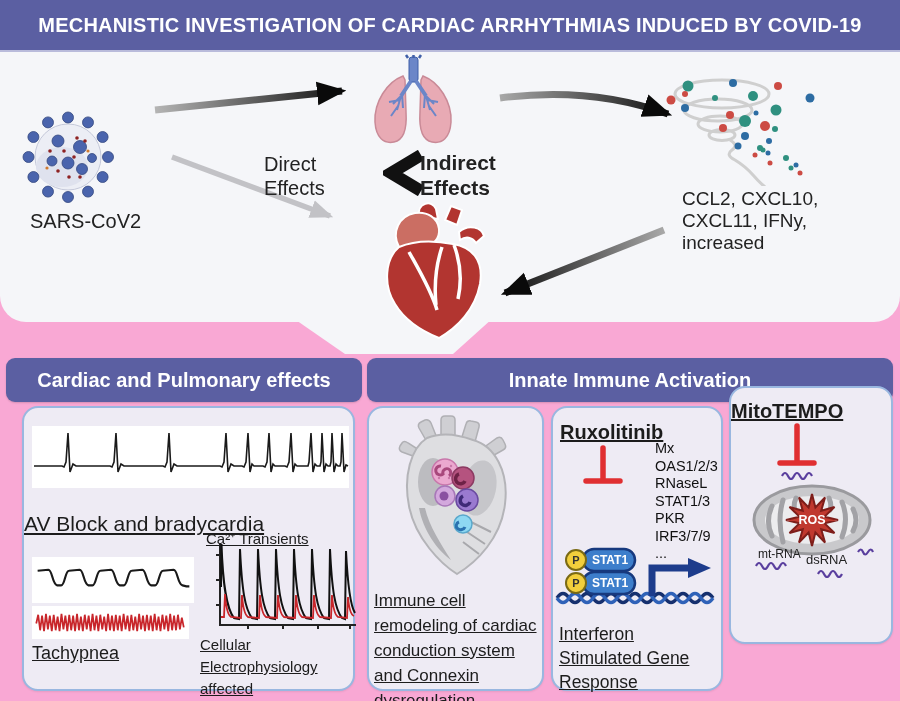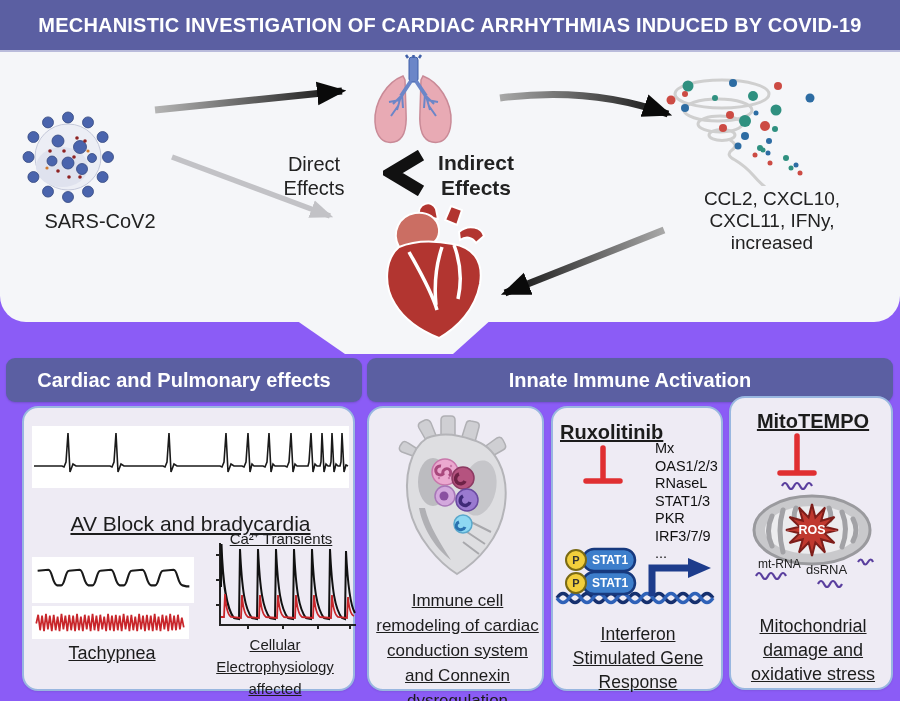--- a/index.html
+++ b/index.html
@@ -1,28 +1,28 @@
 <!DOCTYPE html>
 <html><head>
 <meta charset="utf-8">
 <style>
   html,body{margin:0;padding:0;background:#fff;}
-  .page{position:relative;width:900px;height:701px;background:#8b5cf6;overflow:hidden;
+  .page{position:relative;width:900px;height:701px;background:#f9a8d4;overflow:hidden;
         font-family:"Liberation Sans",sans-serif;color:#1c1c1c;}
   .abs{position:absolute;}
   
   .banner{left:0;top:0;width:900px;height:50px;background:#5b5fa2;border-bottom:2px solid #b9bbdb;
           display:flex;align-items:center;justify-content:center;}
   .banner-title{color:#fff;font-size:20px;font-weight:bold;letter-spacing:.2px;}
   
   .top-panel{left:0;top:52px;width:900px;height:270px;background:#f5f6f9;border-radius:0 0 26px 26px;}
   .top-bump{left:293px;top:318px;width:200px;height:36px;background:#f5f6f9;
             clip-path:polygon(0 0,100% 0,80% 100%,26% 100%);}
   .label{color:#222;}
-  .center{text-align:center;}
+  .center{}
   .bold{font-weight:bold;}
   
   .hdr{background:#5b5fa2;border-radius:9px;display:flex;align-items:center;justify-content:center;
        box-shadow:0 1px 2px rgba(0,0,0,.15);}
   .hdr span{color:#fff;font-weight:bold;font-size:20px;}
   
   .panel{background:#eeebf4;border:2.5px solid #99b7e0;border-radius:16px;box-sizing:border-box;
          box-shadow:0 1px 2px rgba(0,0,0,.08);}
   .strip{background:#fff;}
   .cap{color:#1c1c1c;text-decoration:underline;}
@@ -283,21 +283,21 @@
       <circle cx="21" cy="28" r="10" fill="#f2cf3c" stroke="#7a6a14" stroke-width="2"></circle>
       <circle cx="21" cy="51" r="10" fill="#f2cf3c" stroke="#7a6a14" stroke-width="2"></circle>
       <text x="55" y="32" text-anchor="middle" font-size="12" font-weight="bold" fill="#fff">STAT1</text>
       <text x="55" y="55" text-anchor="middle" font-size="12" font-weight="bold" fill="#fff">STAT1</text>
       <text x="21" y="32" text-anchor="middle" font-size="11" font-weight="bold" fill="#333">P</text>
       <text x="21" y="55" text-anchor="middle" font-size="11" font-weight="bold" fill="#333">P</text>
     </svg>
     <div class="abs cap center" style="left:6px;top:214px;width:158px;font-size:17.5px;line-height:24px;">Interferon Stimulated Gene Response</div>
   </div>
 
-  <div class="abs panel" style="left:729px;top:396px;width:164px;height:294px;">
+  <div class="abs panel" style="left:729px;top:386px;width:164px;height:258px;">
     <div class="abs cap bold center" style="left:0;top:12px;width:164px;font-size:20px;">MitoTEMPO</div>
     <svg class="abs" style="left:46px;top:34px;" width="40" height="52" viewBox="0 0 40 52">
       <path d="M20,4 L20,38 M3,41 L37,41" stroke="#e02f31" stroke-width="5.5" stroke-linecap="round" fill="none"></path>
     </svg>
     <svg class="abs" style="left:7px;top:78px;" width="150" height="122" viewBox="0 0 150 122">
       <path d="M44,10 q3,-6 6,0 t6,0 t6,0 t6,0 t6,0" stroke="#5a3f9e" stroke-width="2.2" fill="none"></path>
       <ellipse cx="74" cy="54" rx="58" ry="34" fill="#c9c9cc" stroke="#9a9a9e" stroke-width="3"></ellipse>
       <ellipse cx="74" cy="54" rx="47" ry="24" fill="#ececee"></ellipse>
       <g stroke="#a2a2a6" stroke-width="5" fill="none" stroke-linecap="round">
         <path d="M34,40 q-7,15 0,30"></path>
@@ -310,16 +310,15 @@
       <polygon points="100,54 86.6,57.4 96.5,67 83.2,63.2 87,76.5 77.4,66.6 74,80 70.6,66.6 61,76.5 64.8,63.2 51.5,67 61.4,57.4 48,54 61.4,50.6 51.5,41 64.8,44.8 61,31.5 70.6,41.4 74,28 77.4,41.4 87,31.5 83.2,44.8 96.5,41 86.6,50.6" fill="#c0392f" stroke="#7e1e1a" stroke-width="2"></polygon>
       <text x="74" y="58" text-anchor="middle" font-size="12.5" font-weight="bold" fill="#fff">ROS</text>
       <g stroke="#5a3f9e" stroke-width="2.2" fill="none">
         <path d="M18,100 q3,-6 6,0 t6,0 t6,0 t6,0 t6,0"></path>
         <path d="M80,108 q3,-6 6,0 t6,0 t6,0 t6,0"></path>
         <path d="M120,86 q3,-5 5,0 t5,0 t5,0"></path>
       </g>
       <text x="20" y="92" font-size="12" fill="#222">mt-RNA</text>
       <text x="68" y="98" font-size="13" fill="#222">dsRNA</text>
     </svg>
-    <div class="abs cap center" style="left:4px;top:216px;width:156px;font-size:18px;line-height:24px;">Mitochondrial damage and oxidative stress</div>
   </div>
 
 </div>
 
 </body></html>

